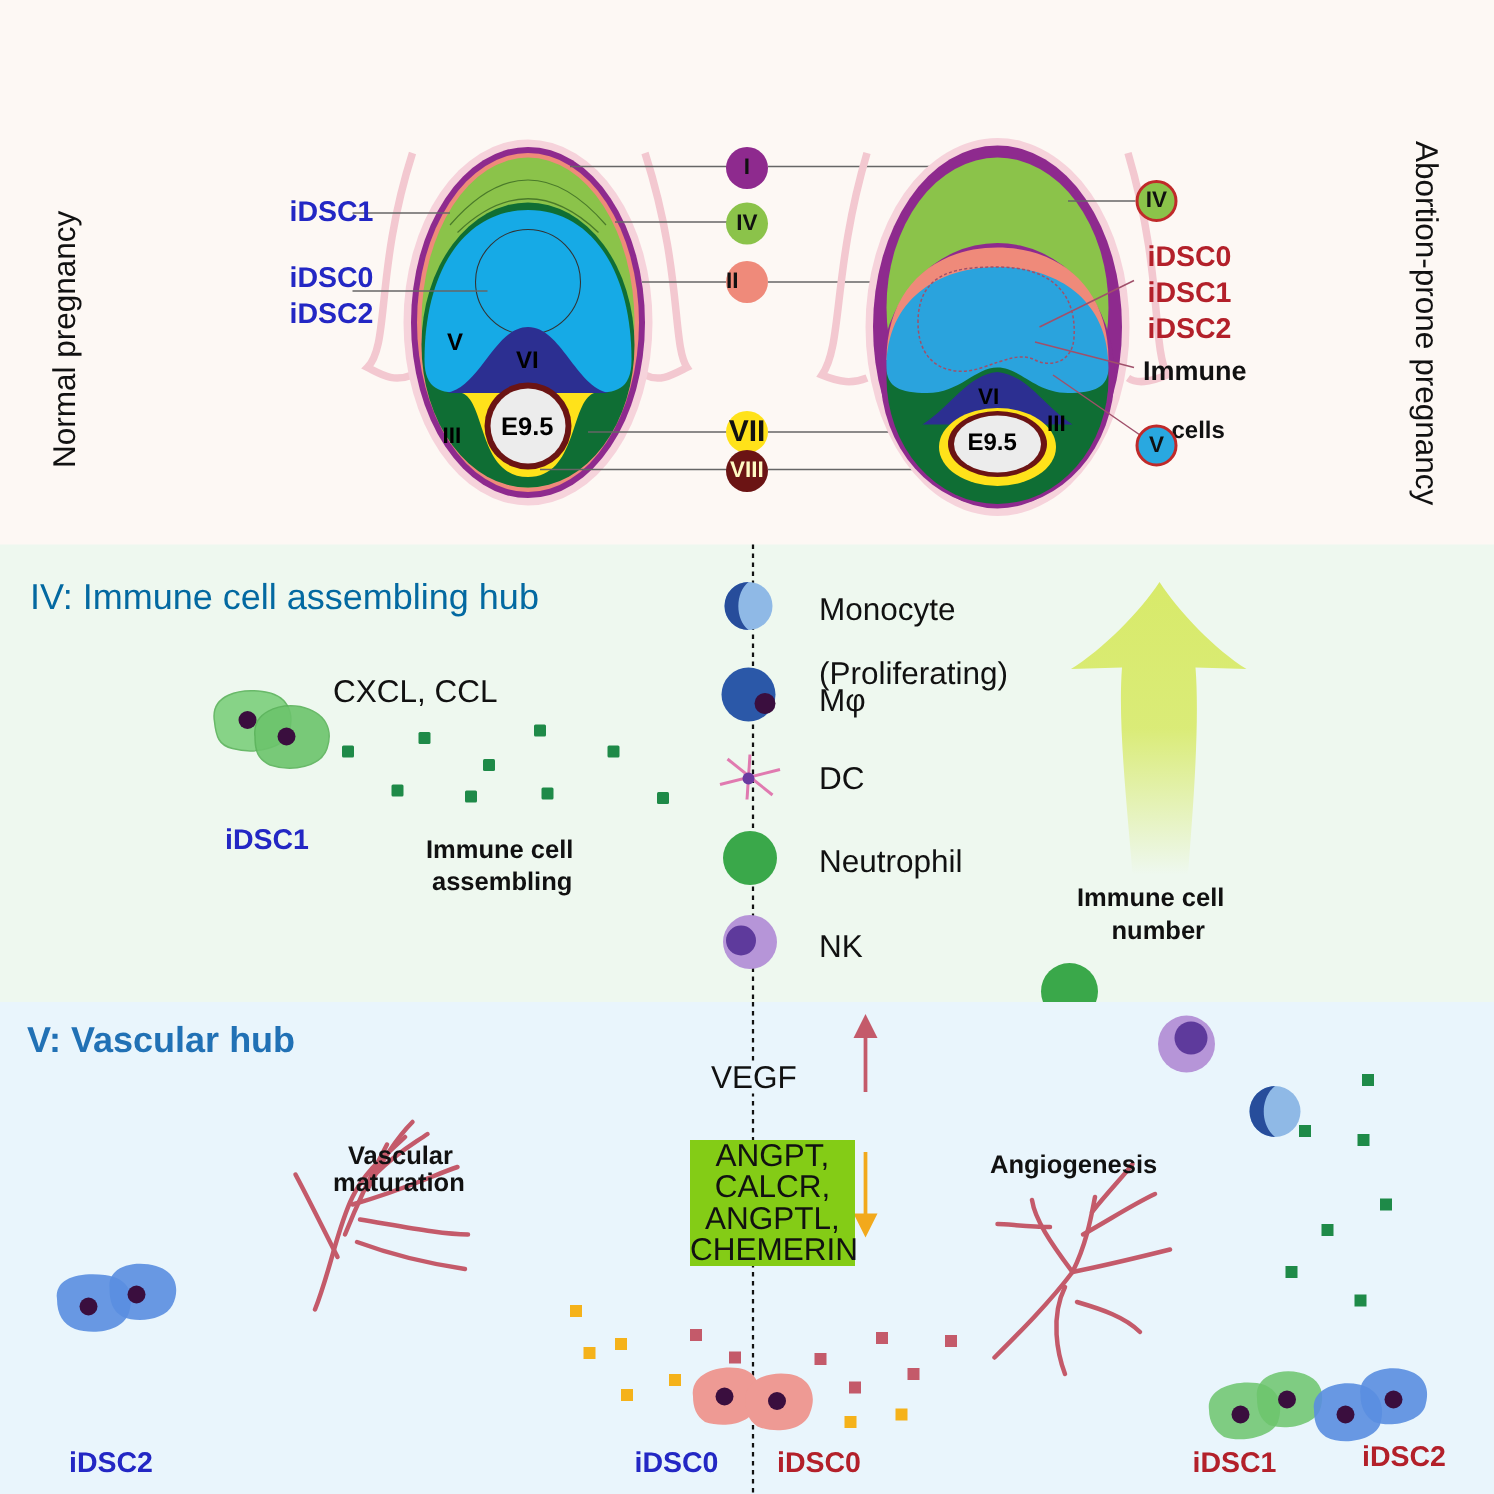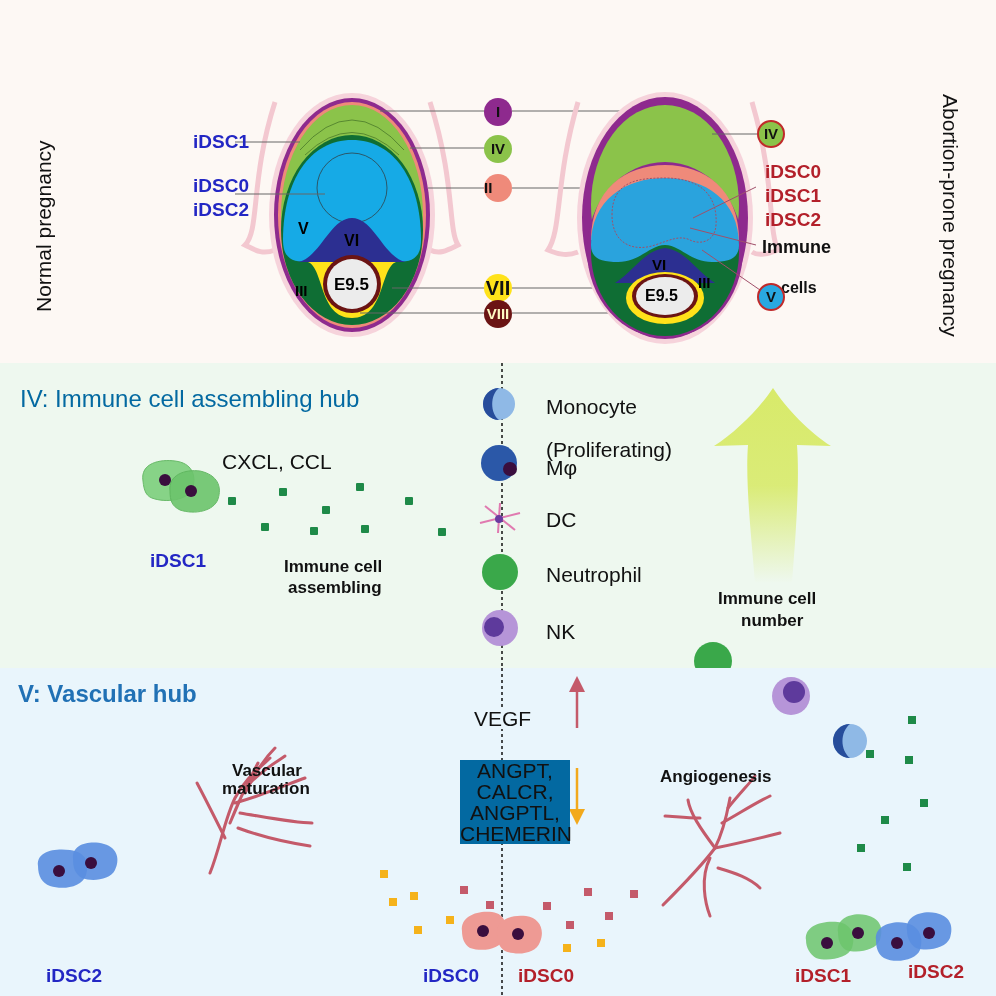--- a/index.html
+++ b/index.html
@@ -274,21 +274,21 @@
       <circle cx="897" cy="275" r="6" fill="#3a0e3e"></circle>
       <circle cx="929" cy="265" r="6" fill="#3a0e3e"></circle>
     </g>
   </svg>
 
   <div class="abs lbl-blue" style="left:46px;top:296px;">iDSC2</div>
   <div class="abs lbl-black-b" style="left:232px;top:92px;">Vascular</div>
   <div class="abs lbl-black-b" style="left:222px;top:110px;">maturation</div>
 
   <div class="abs lbl-plain" style="left:474px;top:40px;background:#e9f5fc;">VEGF</div>
-  <div class="abs lbl-plain" style="left:460px;top:92px;width:110px;text-align:center;background:#0369a1;">
+  <div class="abs lbl-plain" style="left:460px;top:92px;width:110px;text-align:center;background:#84cc16;">
     <div>ANGPT,</div>
     <div>CALCR,</div>
     <div>ANGPTL,</div>
     <div>CHEMERIN</div>
   </div>
 
   <div class="abs lbl-blue" style="left:423px;top:296px;">iDSC0</div>
   <div class="abs lbl-red" style="left:518px;top:296px;">iDSC0</div>
   <div class="abs lbl-black-b" style="left:660px;top:98px;">Angiogenesis</div>
   <div class="abs lbl-red" style="left:795px;top:296px;">iDSC1</div>

